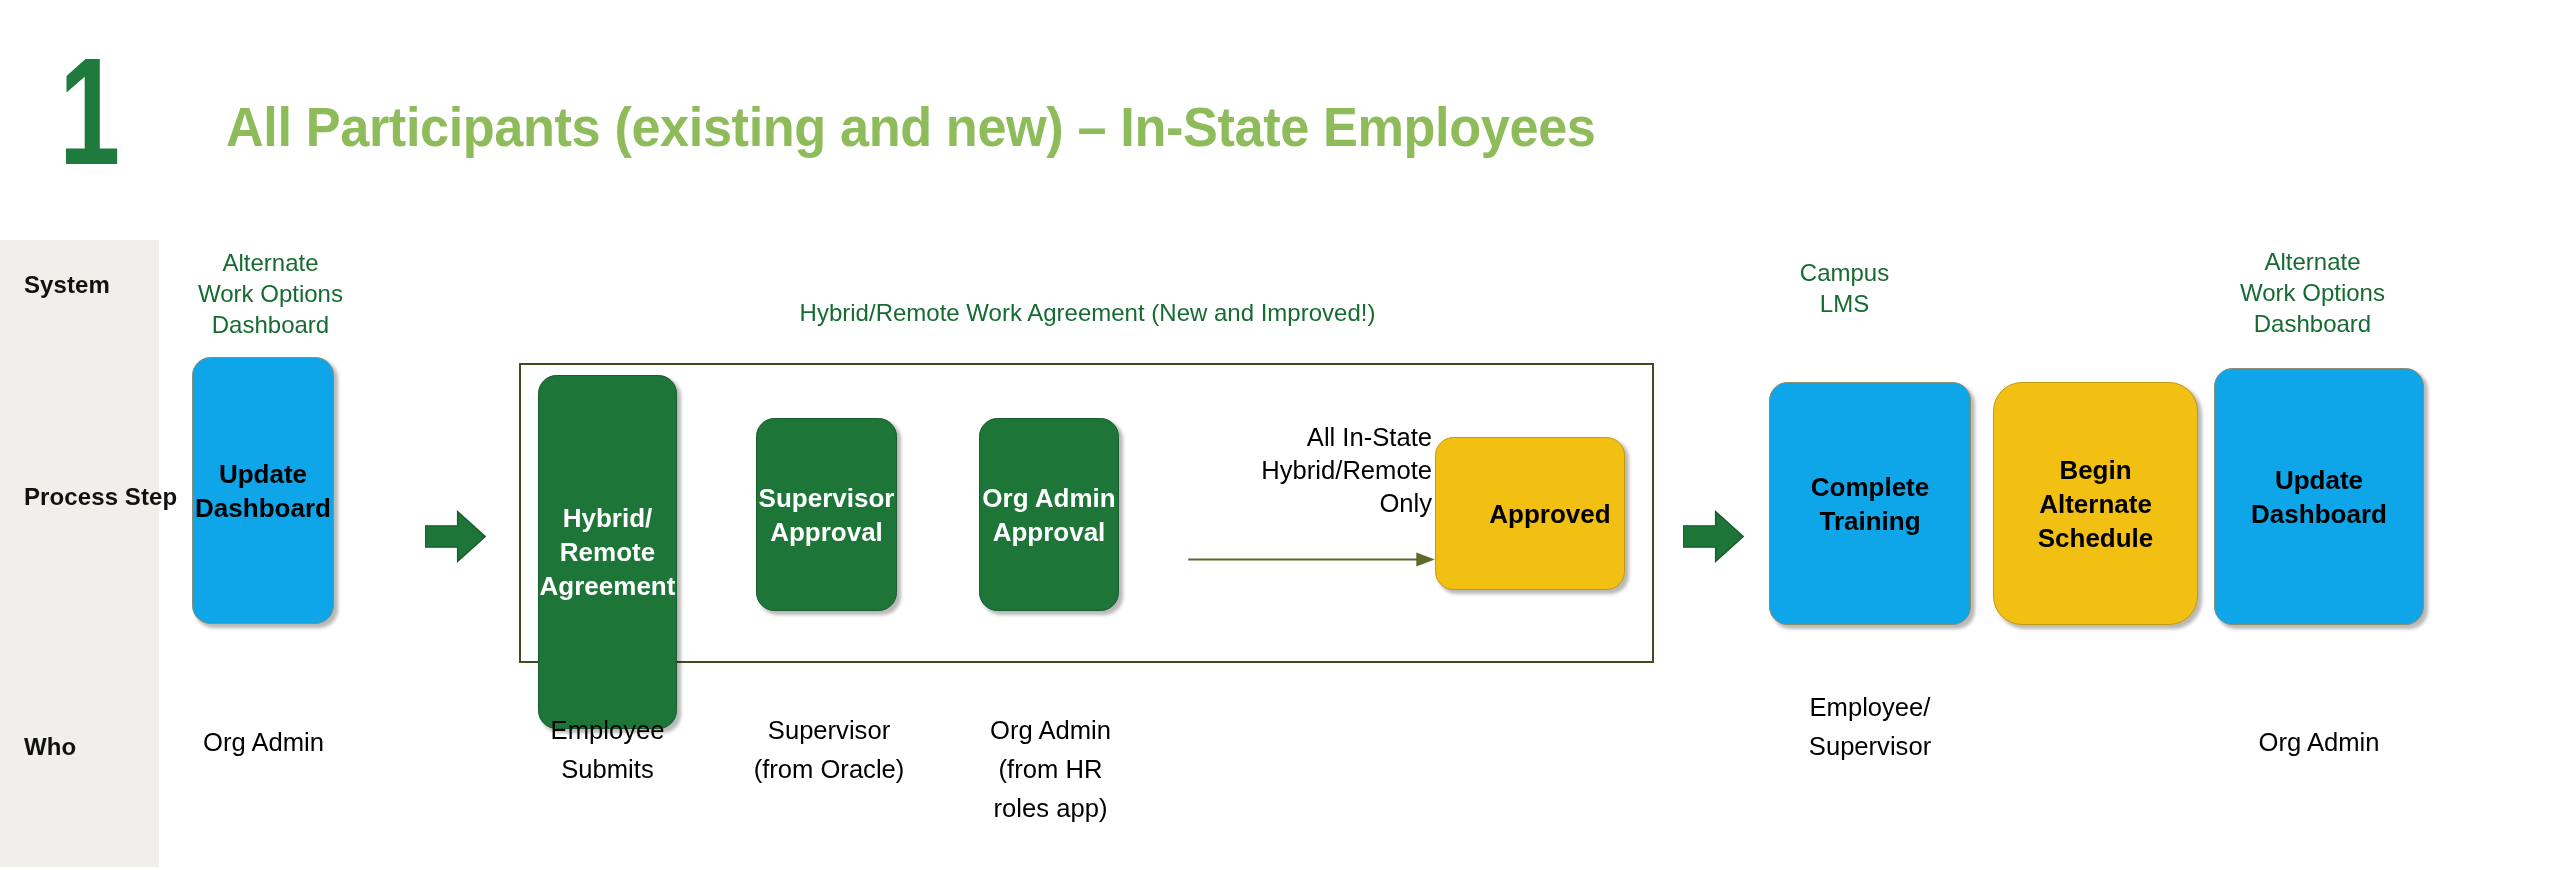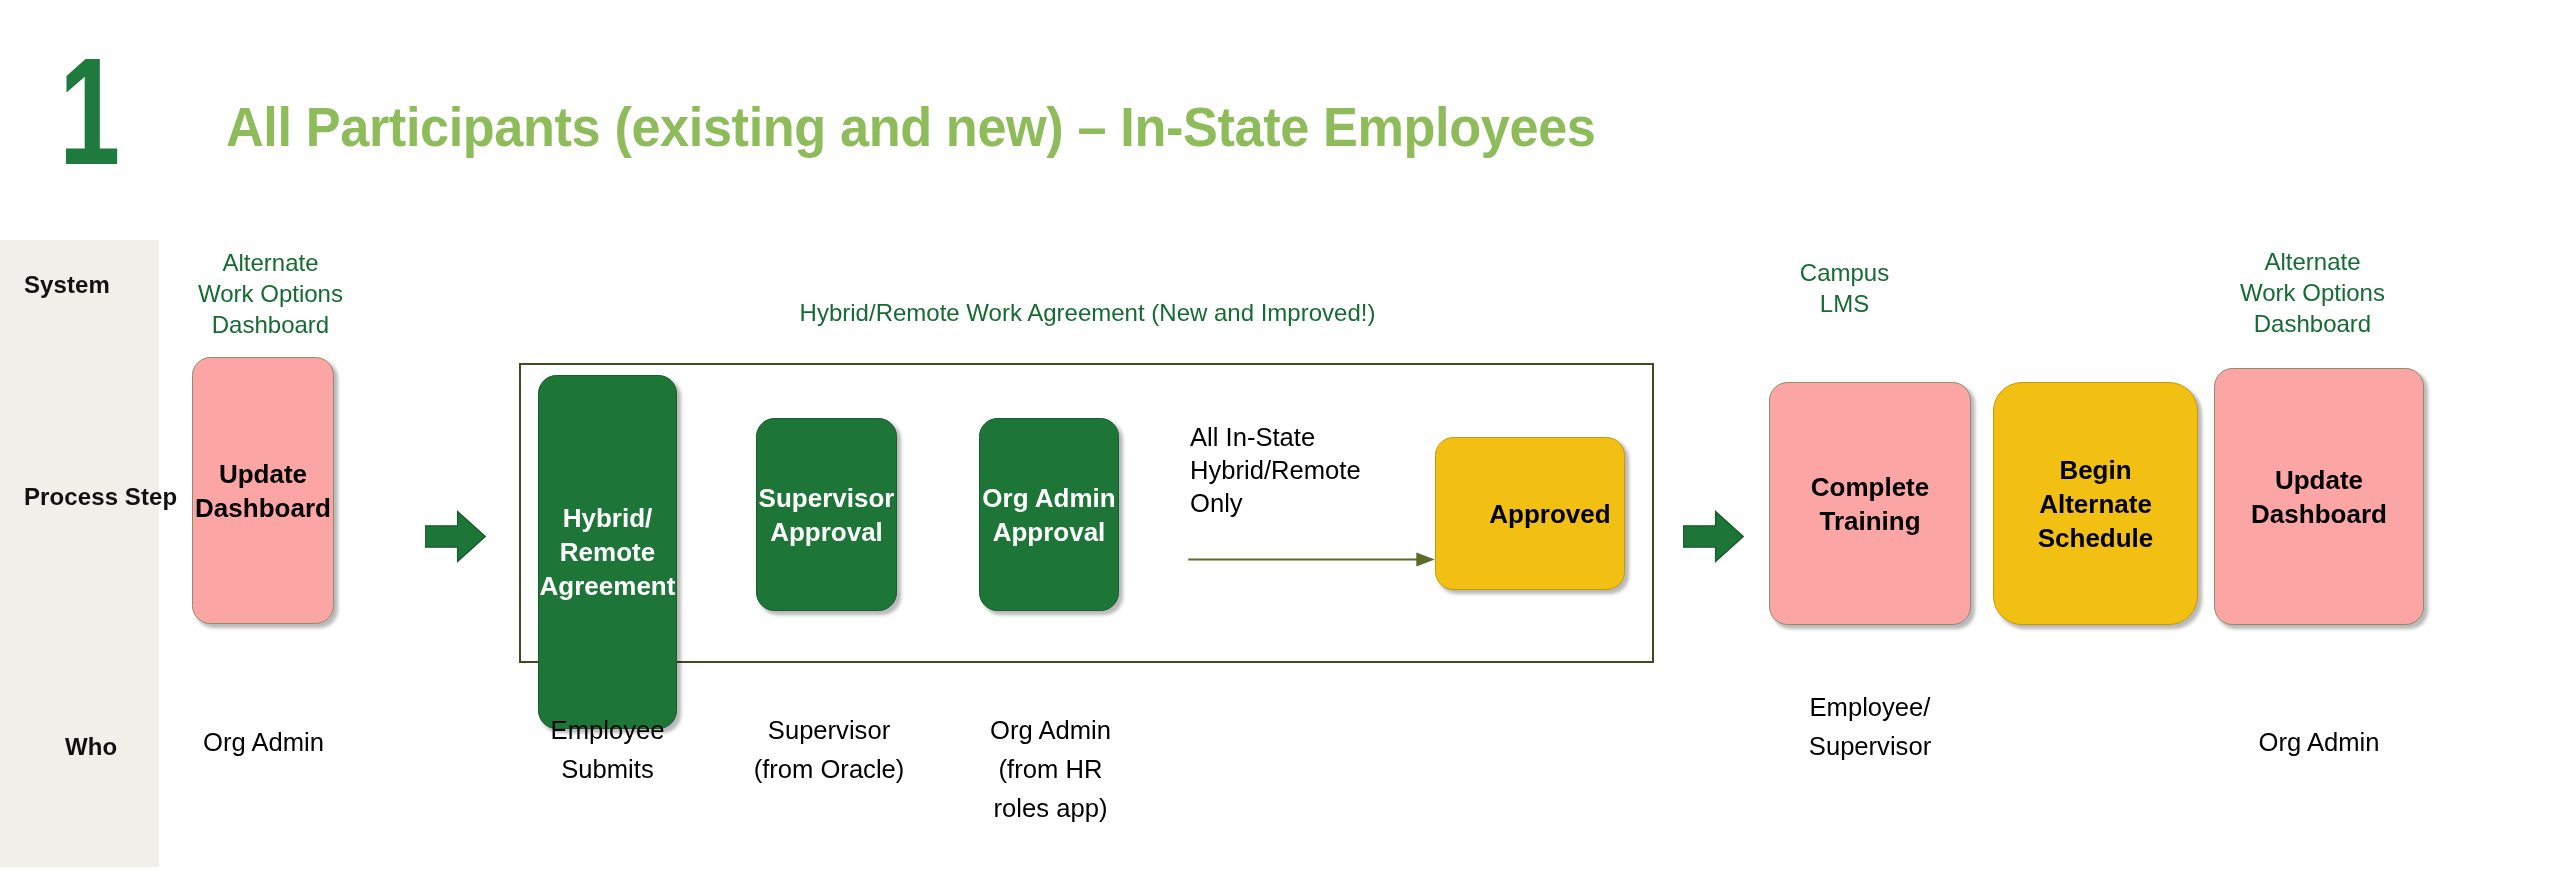--- a/index.html
+++ b/index.html
@@ -59,21 +59,21 @@
     position: absolute;
     left: 24px;
     font-weight: bold;
     font-size: 24px;
     line-height: 30px;
     color: #111111;
     letter-spacing: 0.1px;
   }
   #rail-system { top: 270px; }
   #rail-process { top: 482px; }
-  #rail-who { top: 732px; margin-left: 41px; }
+  #rail-who { top: 732px; }
 
   
   .sys-caption {
     position: absolute;
     font-size: 24px;
     line-height: 31px;
     color: #156b31;
     text-align: center;
     white-space: pre-line;
   }
@@ -87,21 +87,21 @@
     align-items: center;
     justify-content: center;
     text-align: center;
     font-weight: bold;
     font-size: 26px;
     line-height: 34px;
     white-space: pre-line;
     box-shadow: 3.6px 3.6px 3.6px rgba(0,0,0,0.28);
   }
   .pbox.khaki {
-    background: #fca5a5;
+    background: #0ea5e9;
     border: 1.1px solid #8d8d6e;
     color: #000000;
     text-align: center;
   }
   .pbox.green {
     background: #1d7638;
     border: 1.1px solid #175c2c;
     color: #ffffff;
   }
   .pbox.gold {
@@ -142,21 +142,21 @@
 
   
   #condition-label {
     position: absolute;
     left: 1190px;
     top: 421px;
     width: 242px;
     font-size: 25.6px;
     line-height: 33px;
     color: #000000;
-    text-align: left;
+    text-align: right;
     white-space: pre-line;
   }
 
   
   .who-label {
     position: absolute;
     font-size: 25.6px;
     line-height: 39px;
     color: #000000;
     text-align: center;

